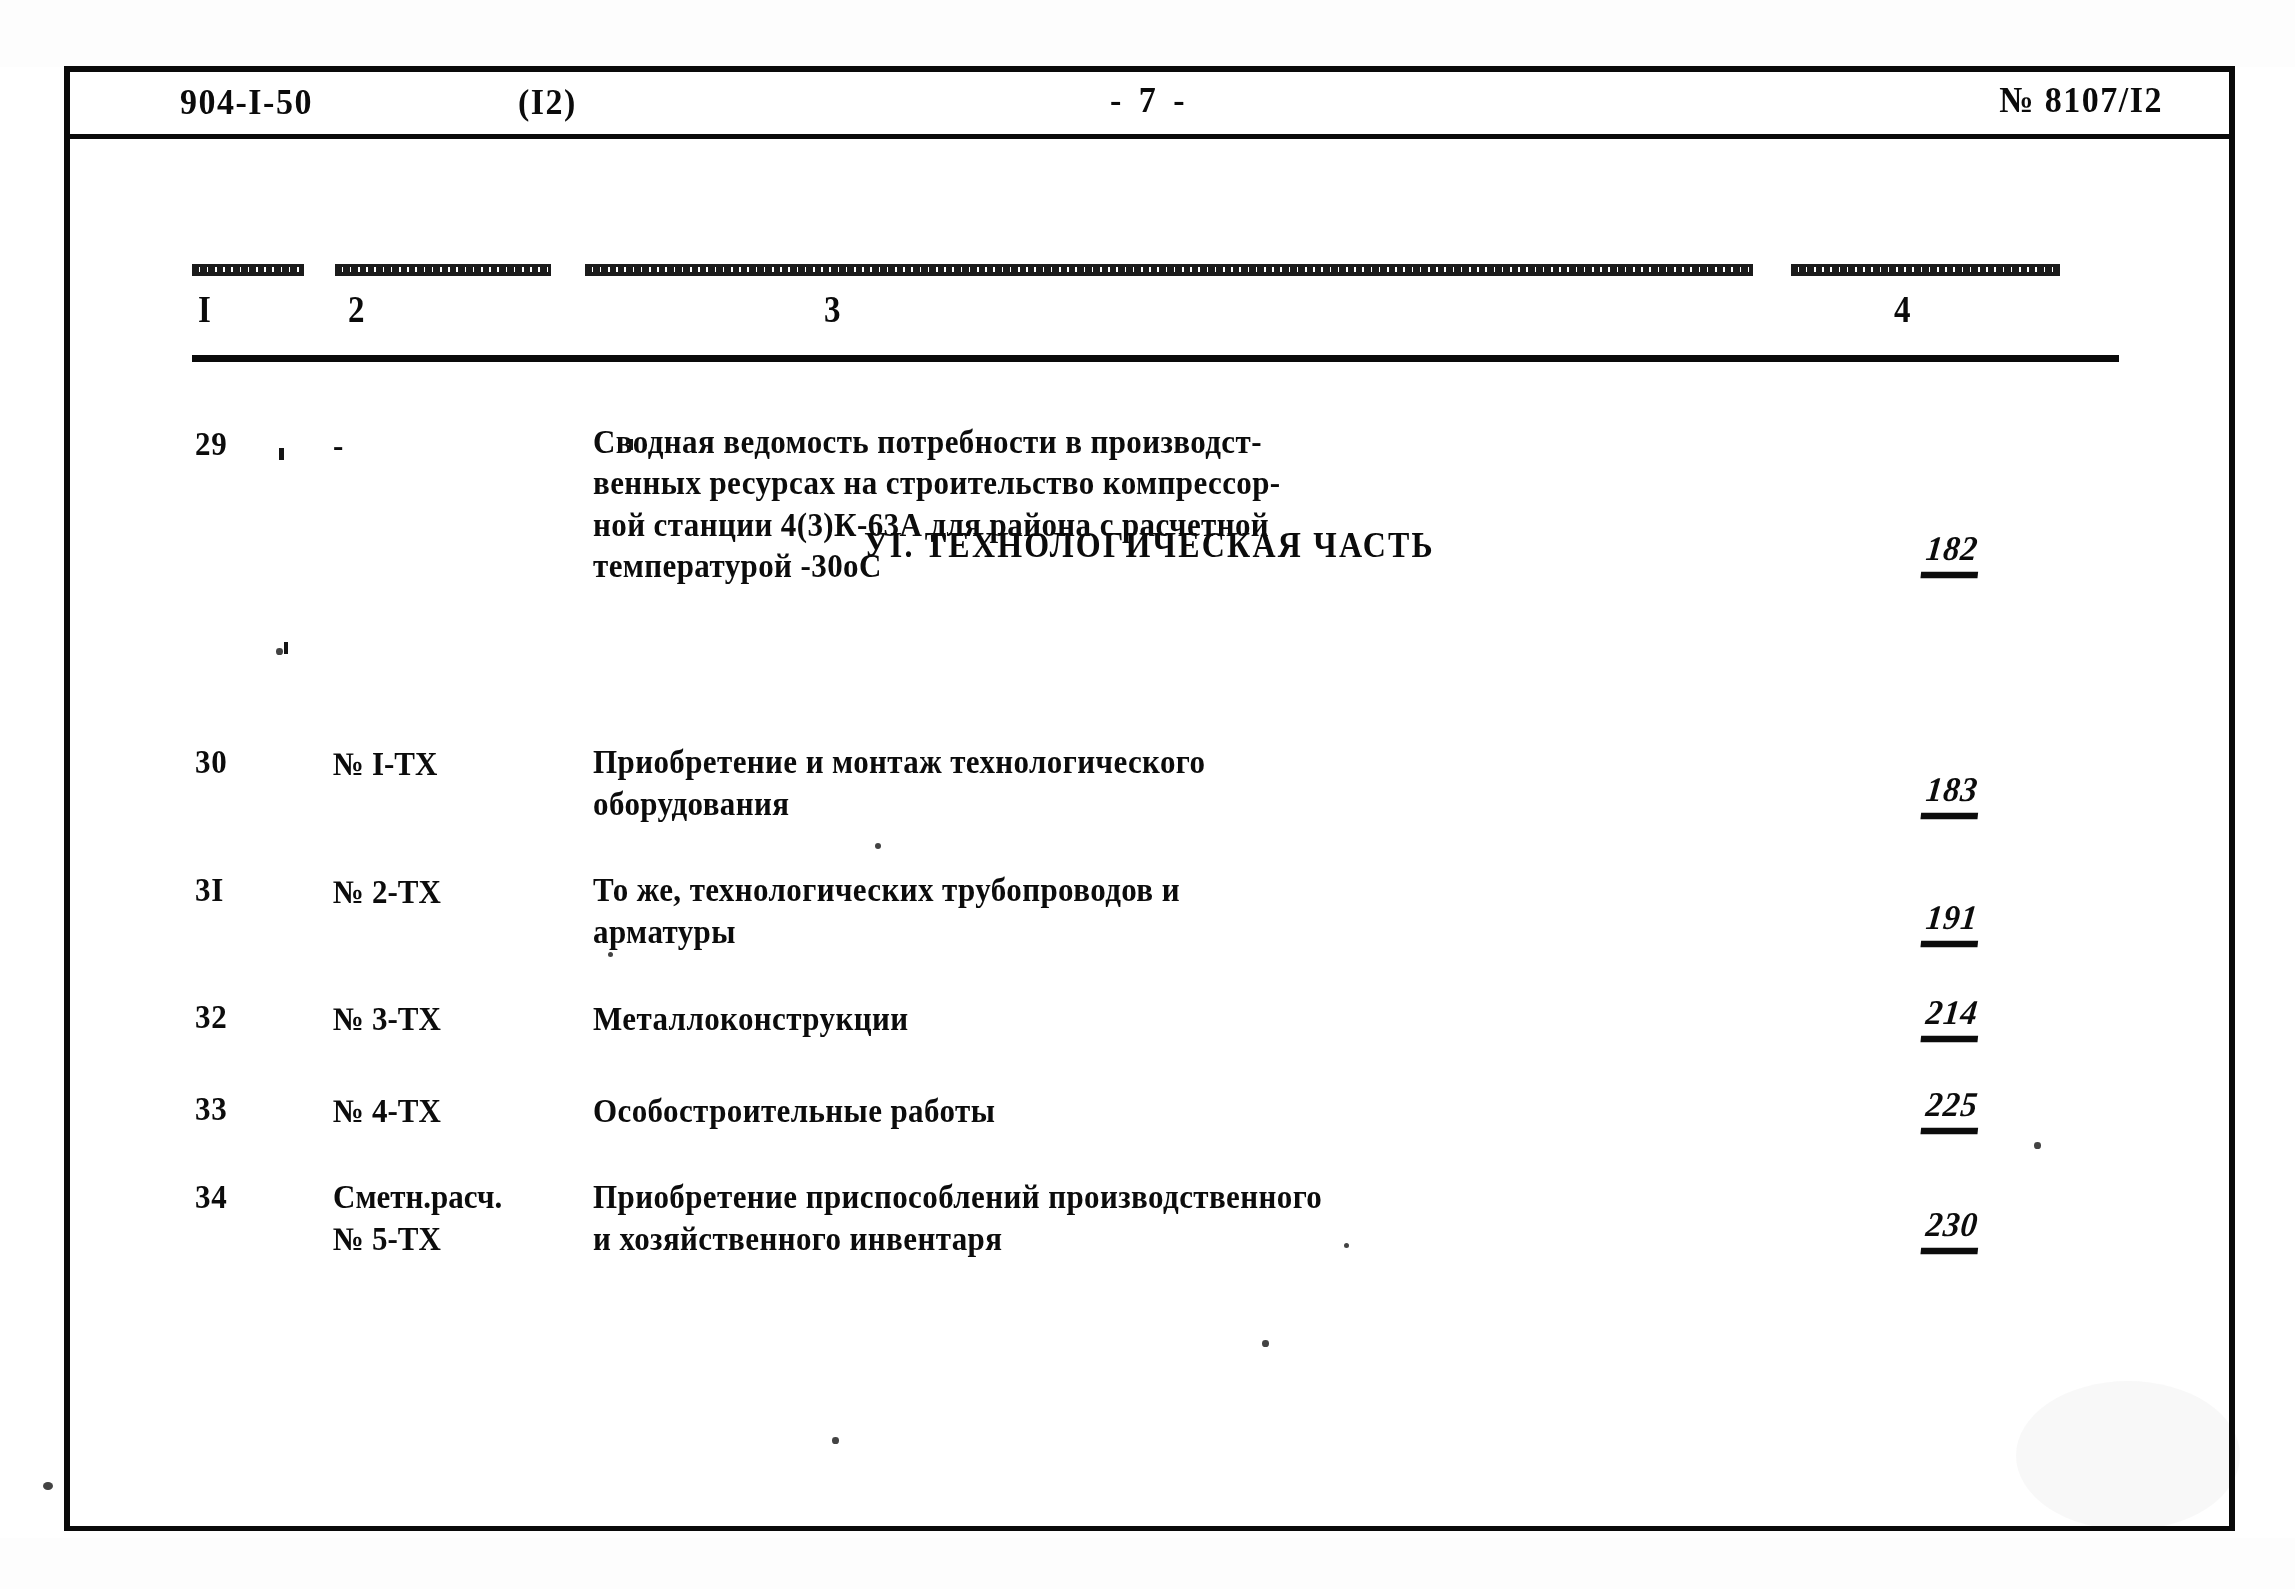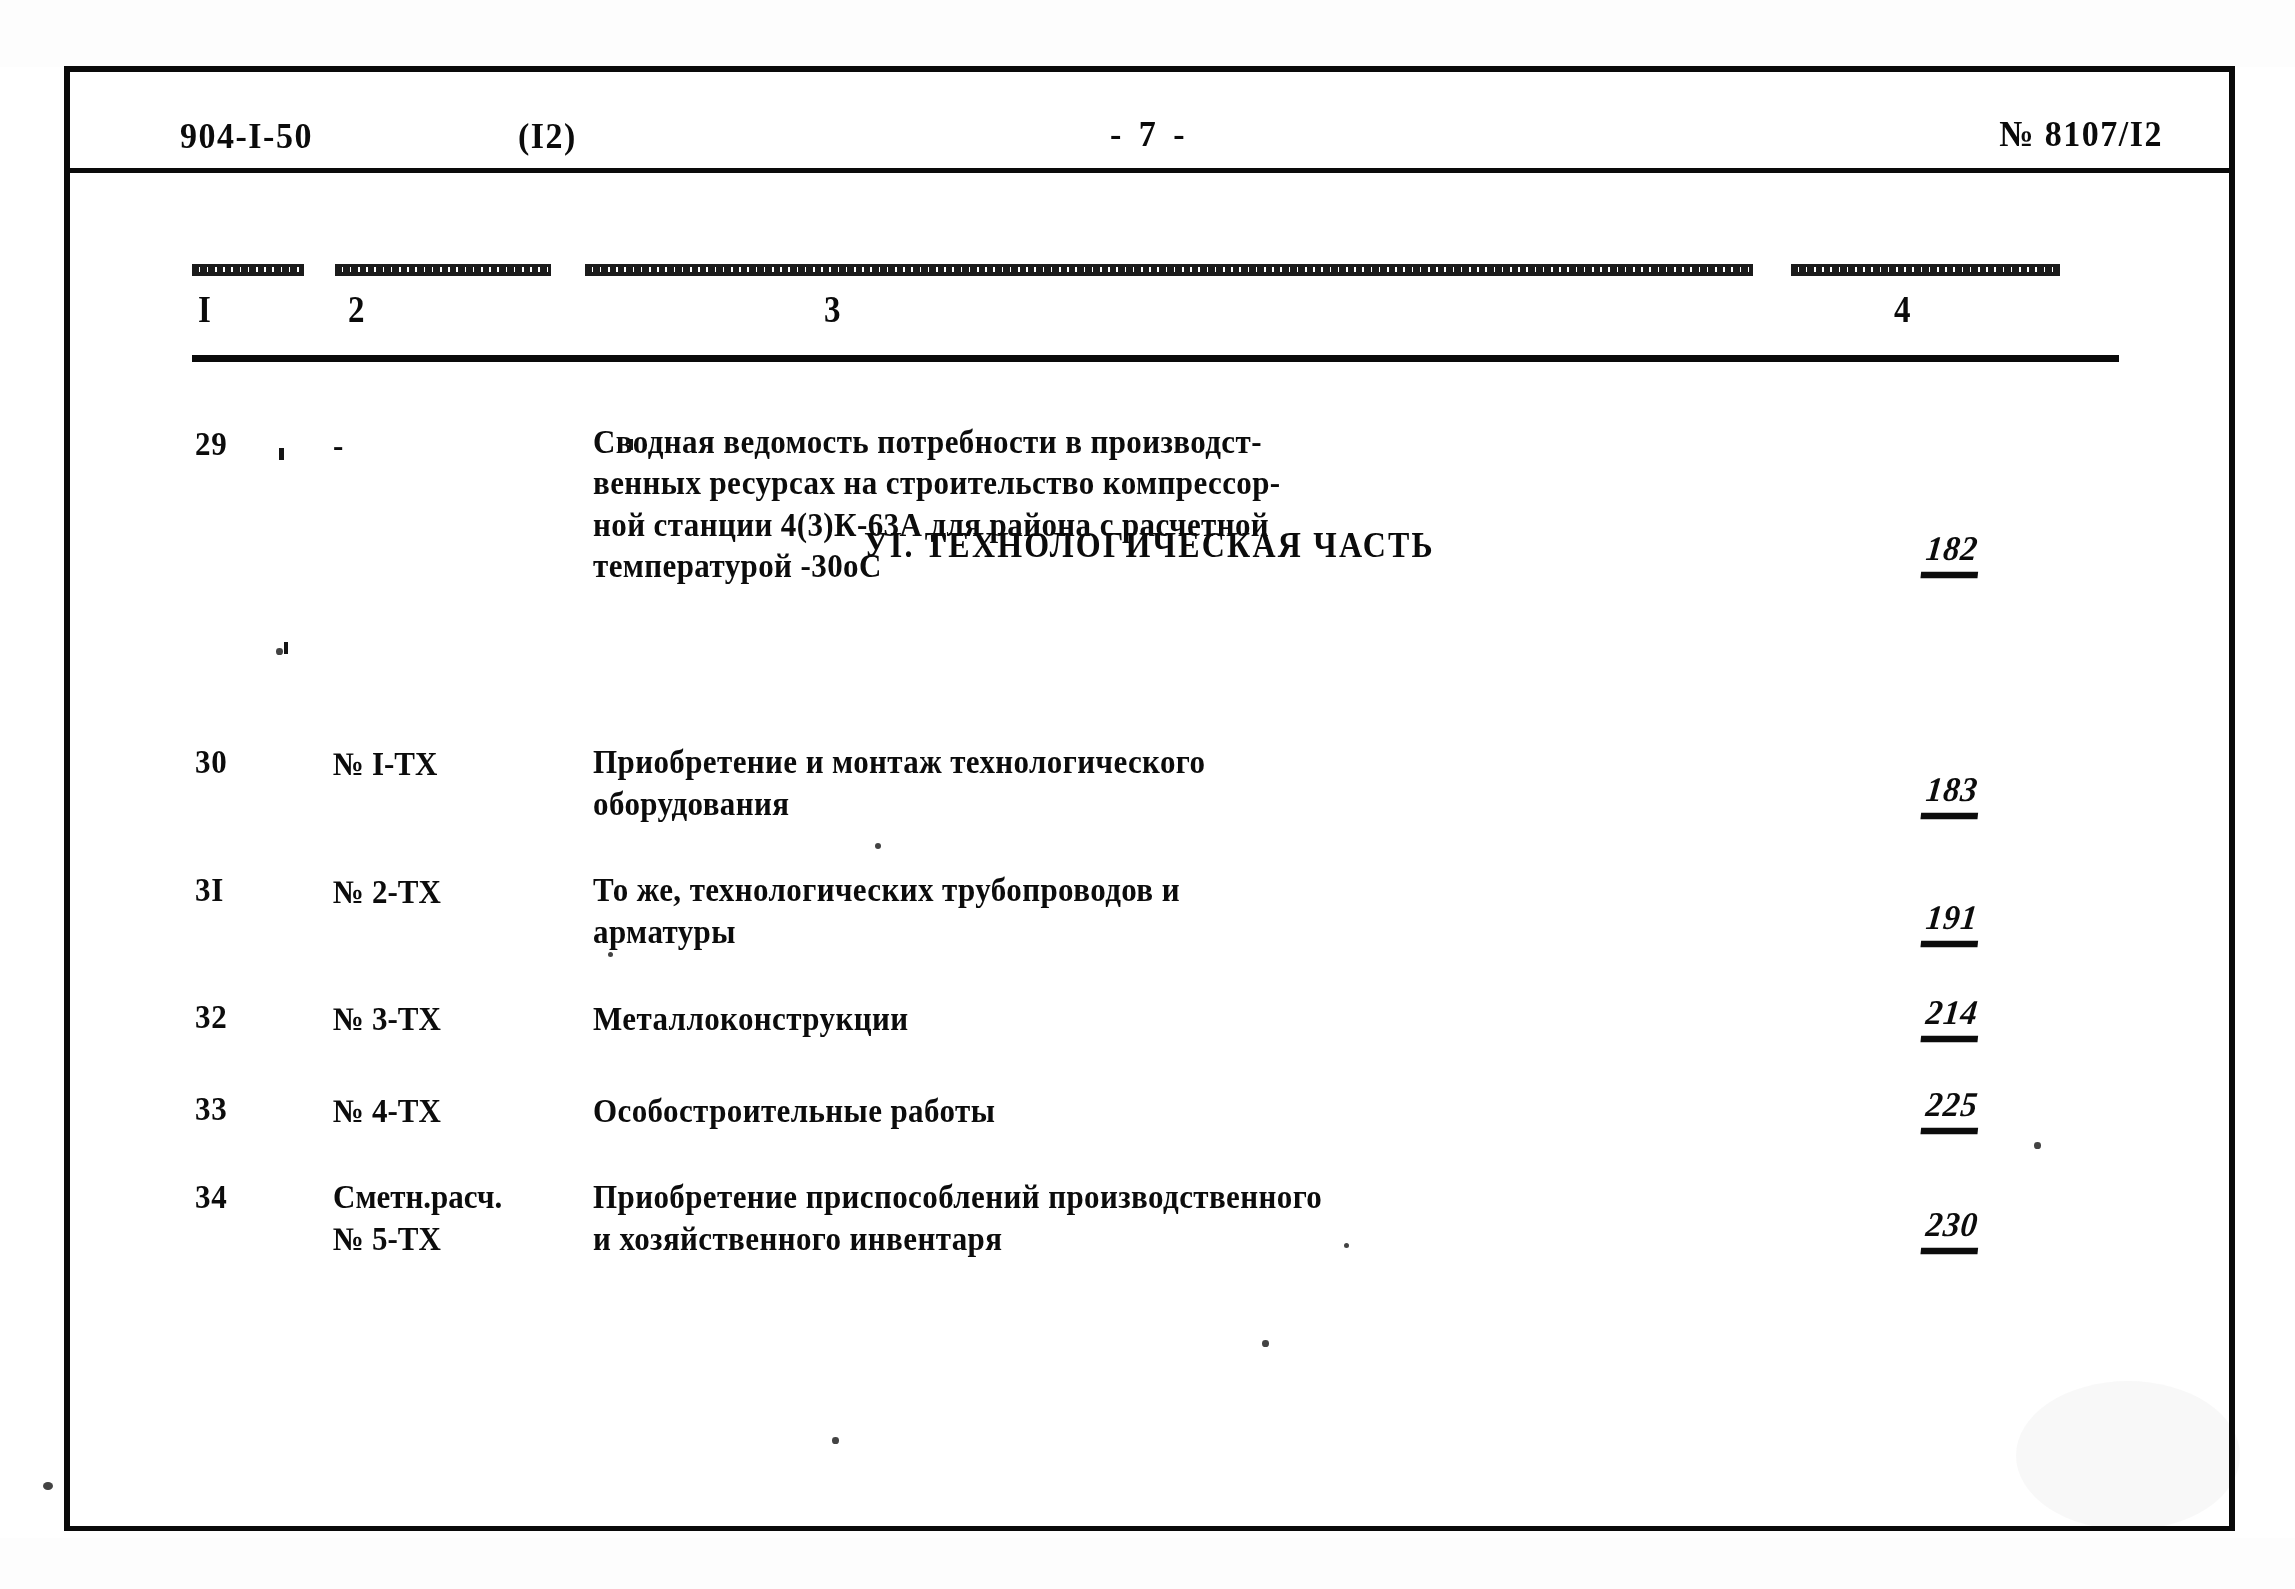--- a/index.html
+++ b/index.html
@@ -47,21 +47,20 @@
 
   
   #header-band {
     position: absolute;
     left: 0;
     top: 0;
     right: 0;
     height: 67px;
     border-bottom: 5.2px solid #0a0a0a;
     box-sizing: border-box;
-    margin-top: 34px;
   }
   .hdr-text {
     position: absolute;
     font-weight: bold;
     color: #0b0b0b;
     white-space: nowrap;
     font-size: 34px;
     letter-spacing: 1.5px;
     transform: scaleY(1.08);
   }

